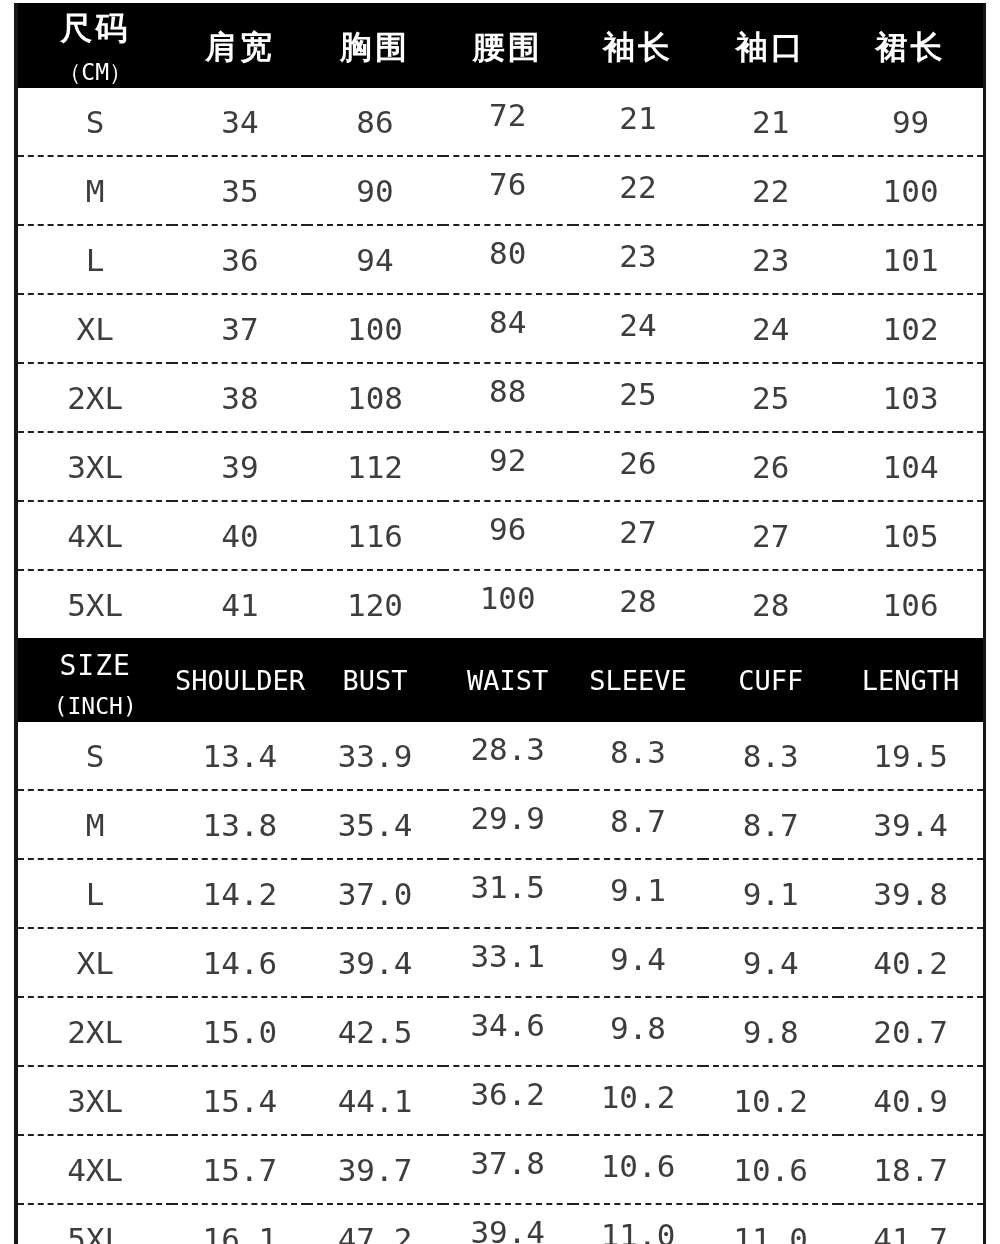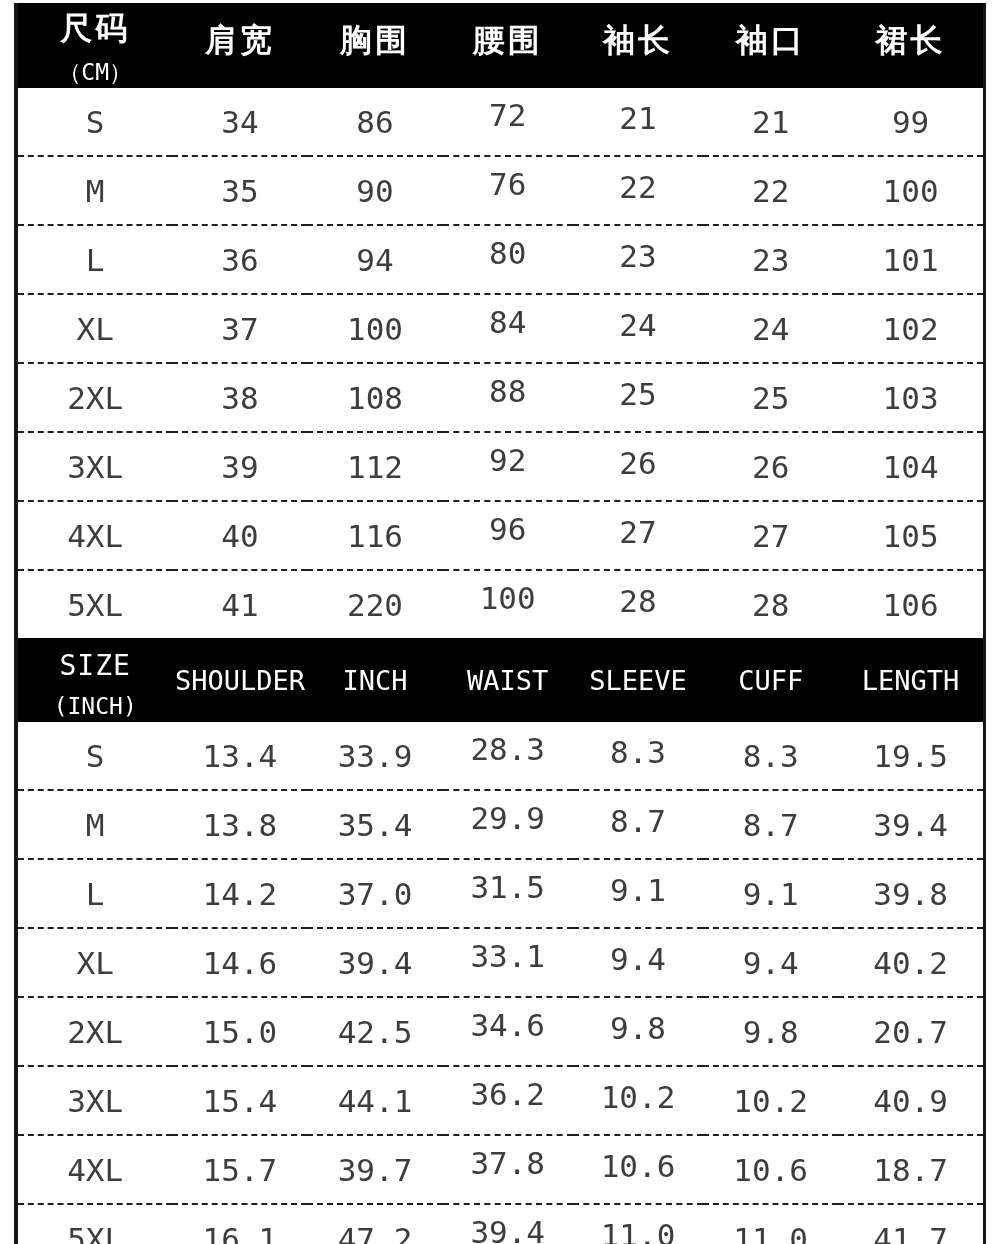--- a/index.html
+++ b/index.html
@@ -41,21 +41,21 @@
     vertical-align: top;
     text-align: center;
     padding: 0;
   }
   table.cm thead tr   { height: 73px; }
   table.inch thead tr { height: 84px; }
 
   .zh-head {
     font-size: 32px;
     letter-spacing: 3px;
-    padding-top: 16px;
+    padding-top: 23px;
   }
   .en-head {
     font-family: "DejaVu Sans Mono", monospace;
     font-size: 27px;
     font-weight: normal;
     letter-spacing: 0px;
     padding-top: 27px;
   }
   th.corner .t1 {
     font-size: 32px;
@@ -182,21 +182,21 @@
           <td><span class="v">40</span></td>
           <td><span class="v">116</span></td>
           <td class="raise-lg"><span class="v">96</span></td>
           <td class="raise-sm"><span class="v">27</span></td>
           <td><span class="v">27</span></td>
           <td><span class="v">105</span></td>
         </tr>
         <tr>
           <td><span class="v">5XL</span></td>
           <td><span class="v">41</span></td>
-          <td><span class="v">220</span></td>
+          <td><span class="v">120</span></td>
           <td class="raise-lg"><span class="v">100</span></td>
           <td class="raise-sm"><span class="v">28</span></td>
           <td><span class="v">28</span></td>
           <td><span class="v">106</span></td>
         </tr>
       </tbody>
   </table>
 
   <table class="size-table inch">
     <colgroup>
@@ -208,21 +208,21 @@
         <col class="c5">
         <col class="c6">
     </colgroup>
     <thead>
       <tr>
         <th class="corner">
           <div class="t1">SIZE</div>
           <div class="t2">(INCH)</div>
         </th>
         <th class="en-head">SHOULDER</th>
-        <th class="en-head">INCH</th>
+        <th class="en-head">BUST</th>
         <th class="en-head">WAIST</th>
         <th class="en-head">SLEEVE</th>
         <th class="en-head">CUFF</th>
         <th class="en-head">LENGTH</th>
       </tr>
     </thead>
     <tbody>
         <tr>
           <td><span class="v">S</span></td>
           <td><span class="v">13.4</span></td>

